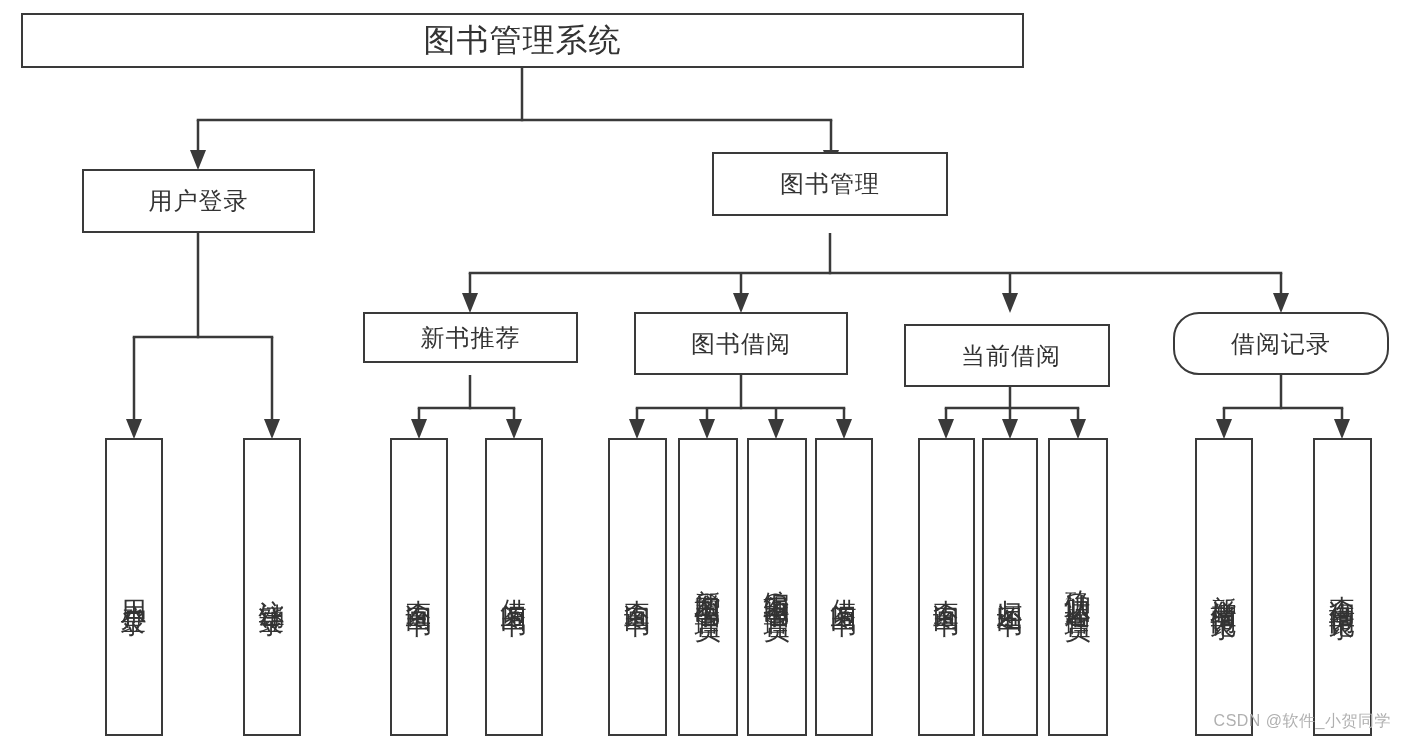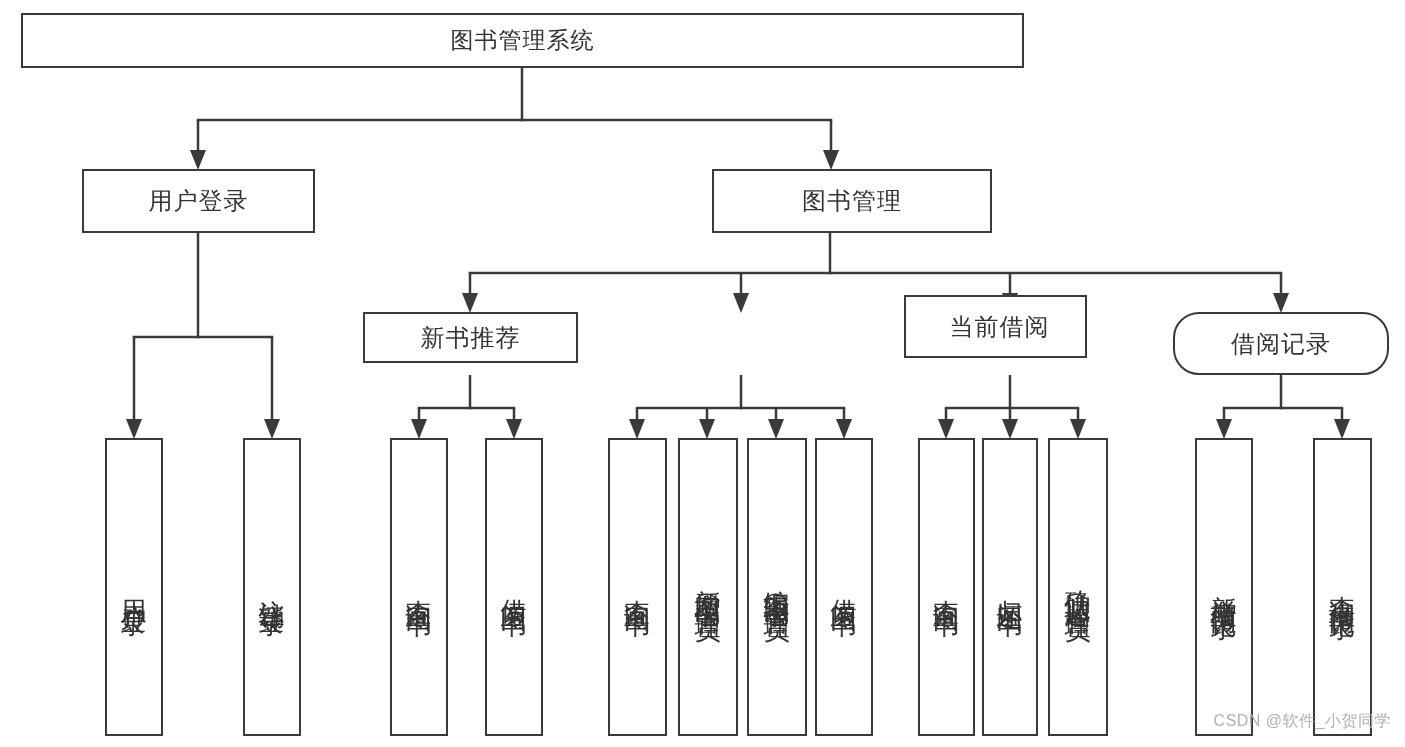--- a/index.html
+++ b/index.html
@@ -47,21 +47,21 @@
     justify-content: center;
     z-index: 1;
     text-align: center;
   }
   .hbox {
     font-size: 24px;
     letter-spacing: 1px;
     white-space: nowrap;
   }
   .root-box {
-    font-size: 23px;
+    font-size: 32px;
   }
   .vbox {
     writing-mode: vertical-rl;
     text-orientation: mixed;
     font-size: 26px;
     letter-spacing: 4px;
     line-height: 1;
   }
   .watermark {
     position: absolute;
@@ -137,24 +137,25 @@
     <line x1="1222.75" y1="408" x2="1343.25" y2="408"></line>
     <line x1="1224" y1="408" x2="1224" y2="421"></line>
     <polygon points="1216,419 1232,419 1224,439"></polygon>
     <line x1="1342" y1="408" x2="1342" y2="421"></line>
     <polygon points="1334,419 1350,419 1342,439"></polygon>
   </svg>
 
   <div class="box hbox root-box" style="left:21px; top:13px; width:1003px; height:55px;">图书管理系统</div>
 
   <div class="box hbox" style="left:82px; top:169px; width:233px; height:64px;">用户登录</div>
-  <div class="box hbox" style="left:712px; top:169px; width:280px; height:64px;">图书管理</div>
+  <div class="box hbox" style="left:712px; top:152px; width:236px; height:64px;">图书管理</div>
 
   <div class="box hbox" style="left:363px; top:312px; width:215px; height:51px;">新书推荐</div>
-  <div class="box hbox" style="left:904px; top:295px; width:183px; height:63px;padding-left:8px;">当前借阅</div>
+  <div class="box hbox" style="left:634px; top:312px; width:214px; height:63px;">图书借阅</div>
+  <div class="box hbox" style="left:904px; top:324px; width:206px; height:63px;padding-left:8px;">当前借阅</div>
   <div class="box hbox" style="left:1173px; top:312px; width:216px; height:63px;border-radius:26px;">借阅记录</div>
 
   <div class="box vbox" style="left:105px; top:438px; width:58px; height:298px;">用户登录</div>
   <div class="box vbox" style="left:243px; top:438px; width:58px; height:298px;">注销登录</div>
 
   <div class="box vbox" style="left:390px; top:438px; width:58px; height:298px;">查询图书</div>
   <div class="box vbox" style="left:485px; top:438px; width:58px; height:298px;">借阅图书</div>
 
   <div class="box vbox" style="left:608px; top:438px; width:59px; height:298px;">查询图书</div>
   <div class="box vbox" style="left:678px; top:438px; width:60px; height:298px;">新增图书（管理员）</div>

